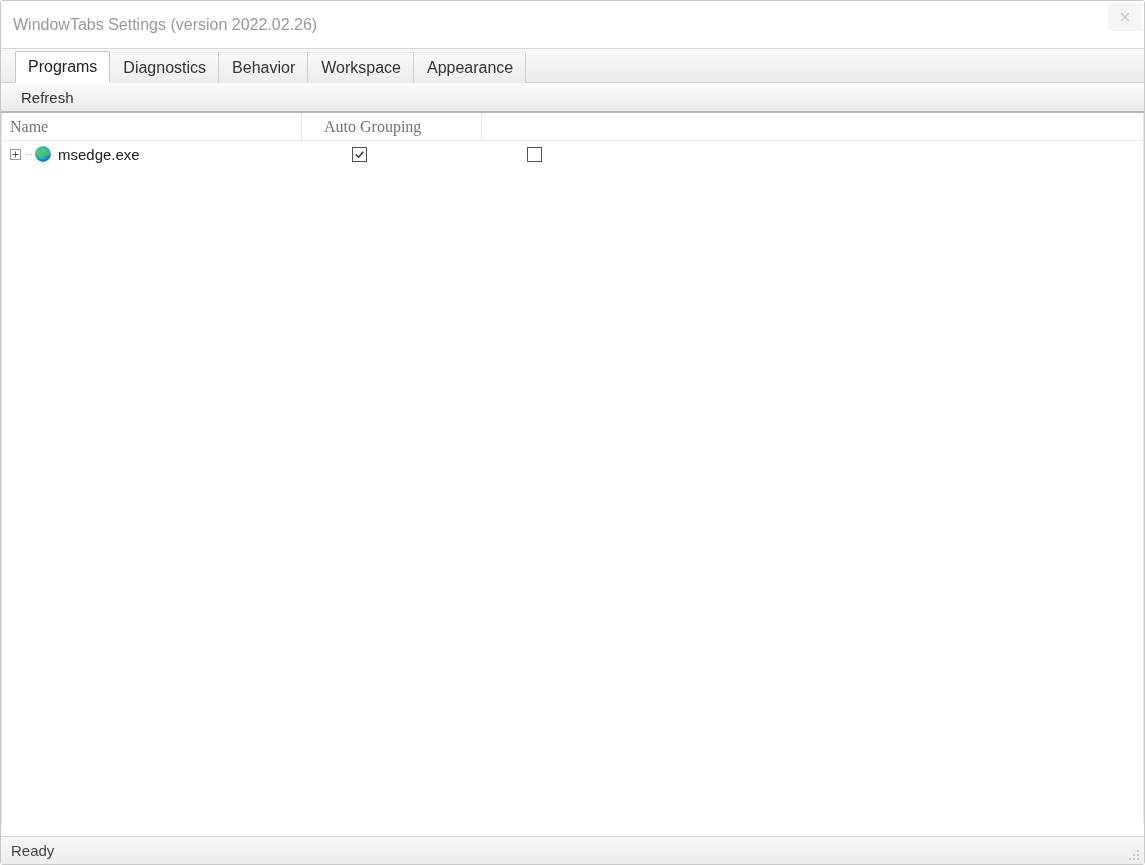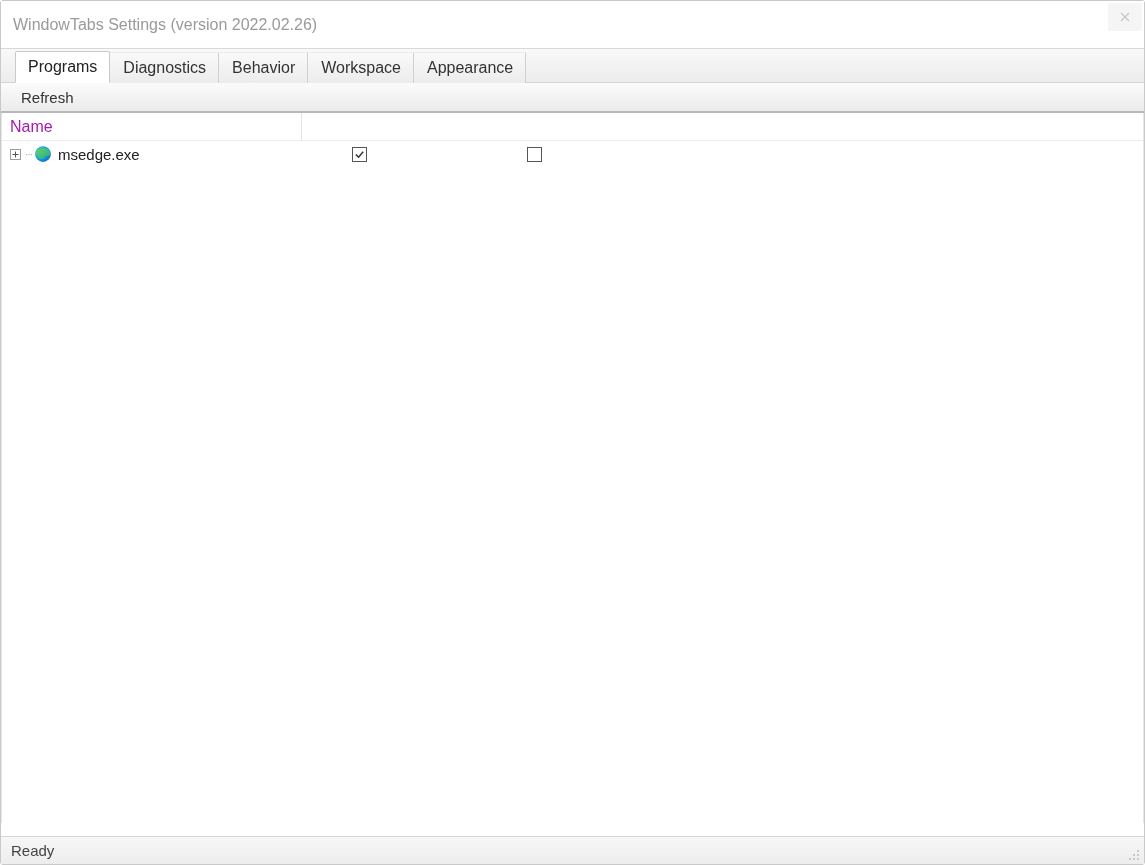--- a/index.html
+++ b/index.html
@@ -100,22 +100,23 @@
       border-left: 1px solid #e6e6e6;
       border-right: 1px solid #e6e6e6;
     }
     .thead {
       display: flex;
       height: 28px;
       align-items: center;
       background: #fff;
       border-bottom: 1px solid #ececec;
       font-size: 16px;
-      color: #a21caf;
+      color: #737373;
       user-select: none;
+      font-family: Liberation Serif, serif;
     }
     .th {
       padding: 3px 8px;
       border-right: 1px solid #e4e4e4;
       height: 100%;
       display: flex;
       align-items: center;
     }
     .col-name { width: 300px; }
     .col-tabs { width: 170px; justify-content: flex-start; padding-left: 70px;}
@@ -209,20 +210,23 @@
   </div>
 
   <div class="toolbar">
     <span class="tb-item">Refresh</span>
   </div>
 
   <div class="table-area">
     <div class="thead">
       <div class="th col-name">
           <span>Name</span>
+        </div>
+      <div class="th col-auto">
+          <span>Auto Grouping</span>
         </div>
     </div>
 
     <div class="trow">
       <div class="cell col-name">
         <span class="expand-box">
           <svg width="7" height="7" viewBox="0 0 7 7">
               <path d="M3.5 0.5 V6.5 M0.5 3.5 H6.5" stroke="#555" stroke-width="1"></path>
             </svg>
         </span>

